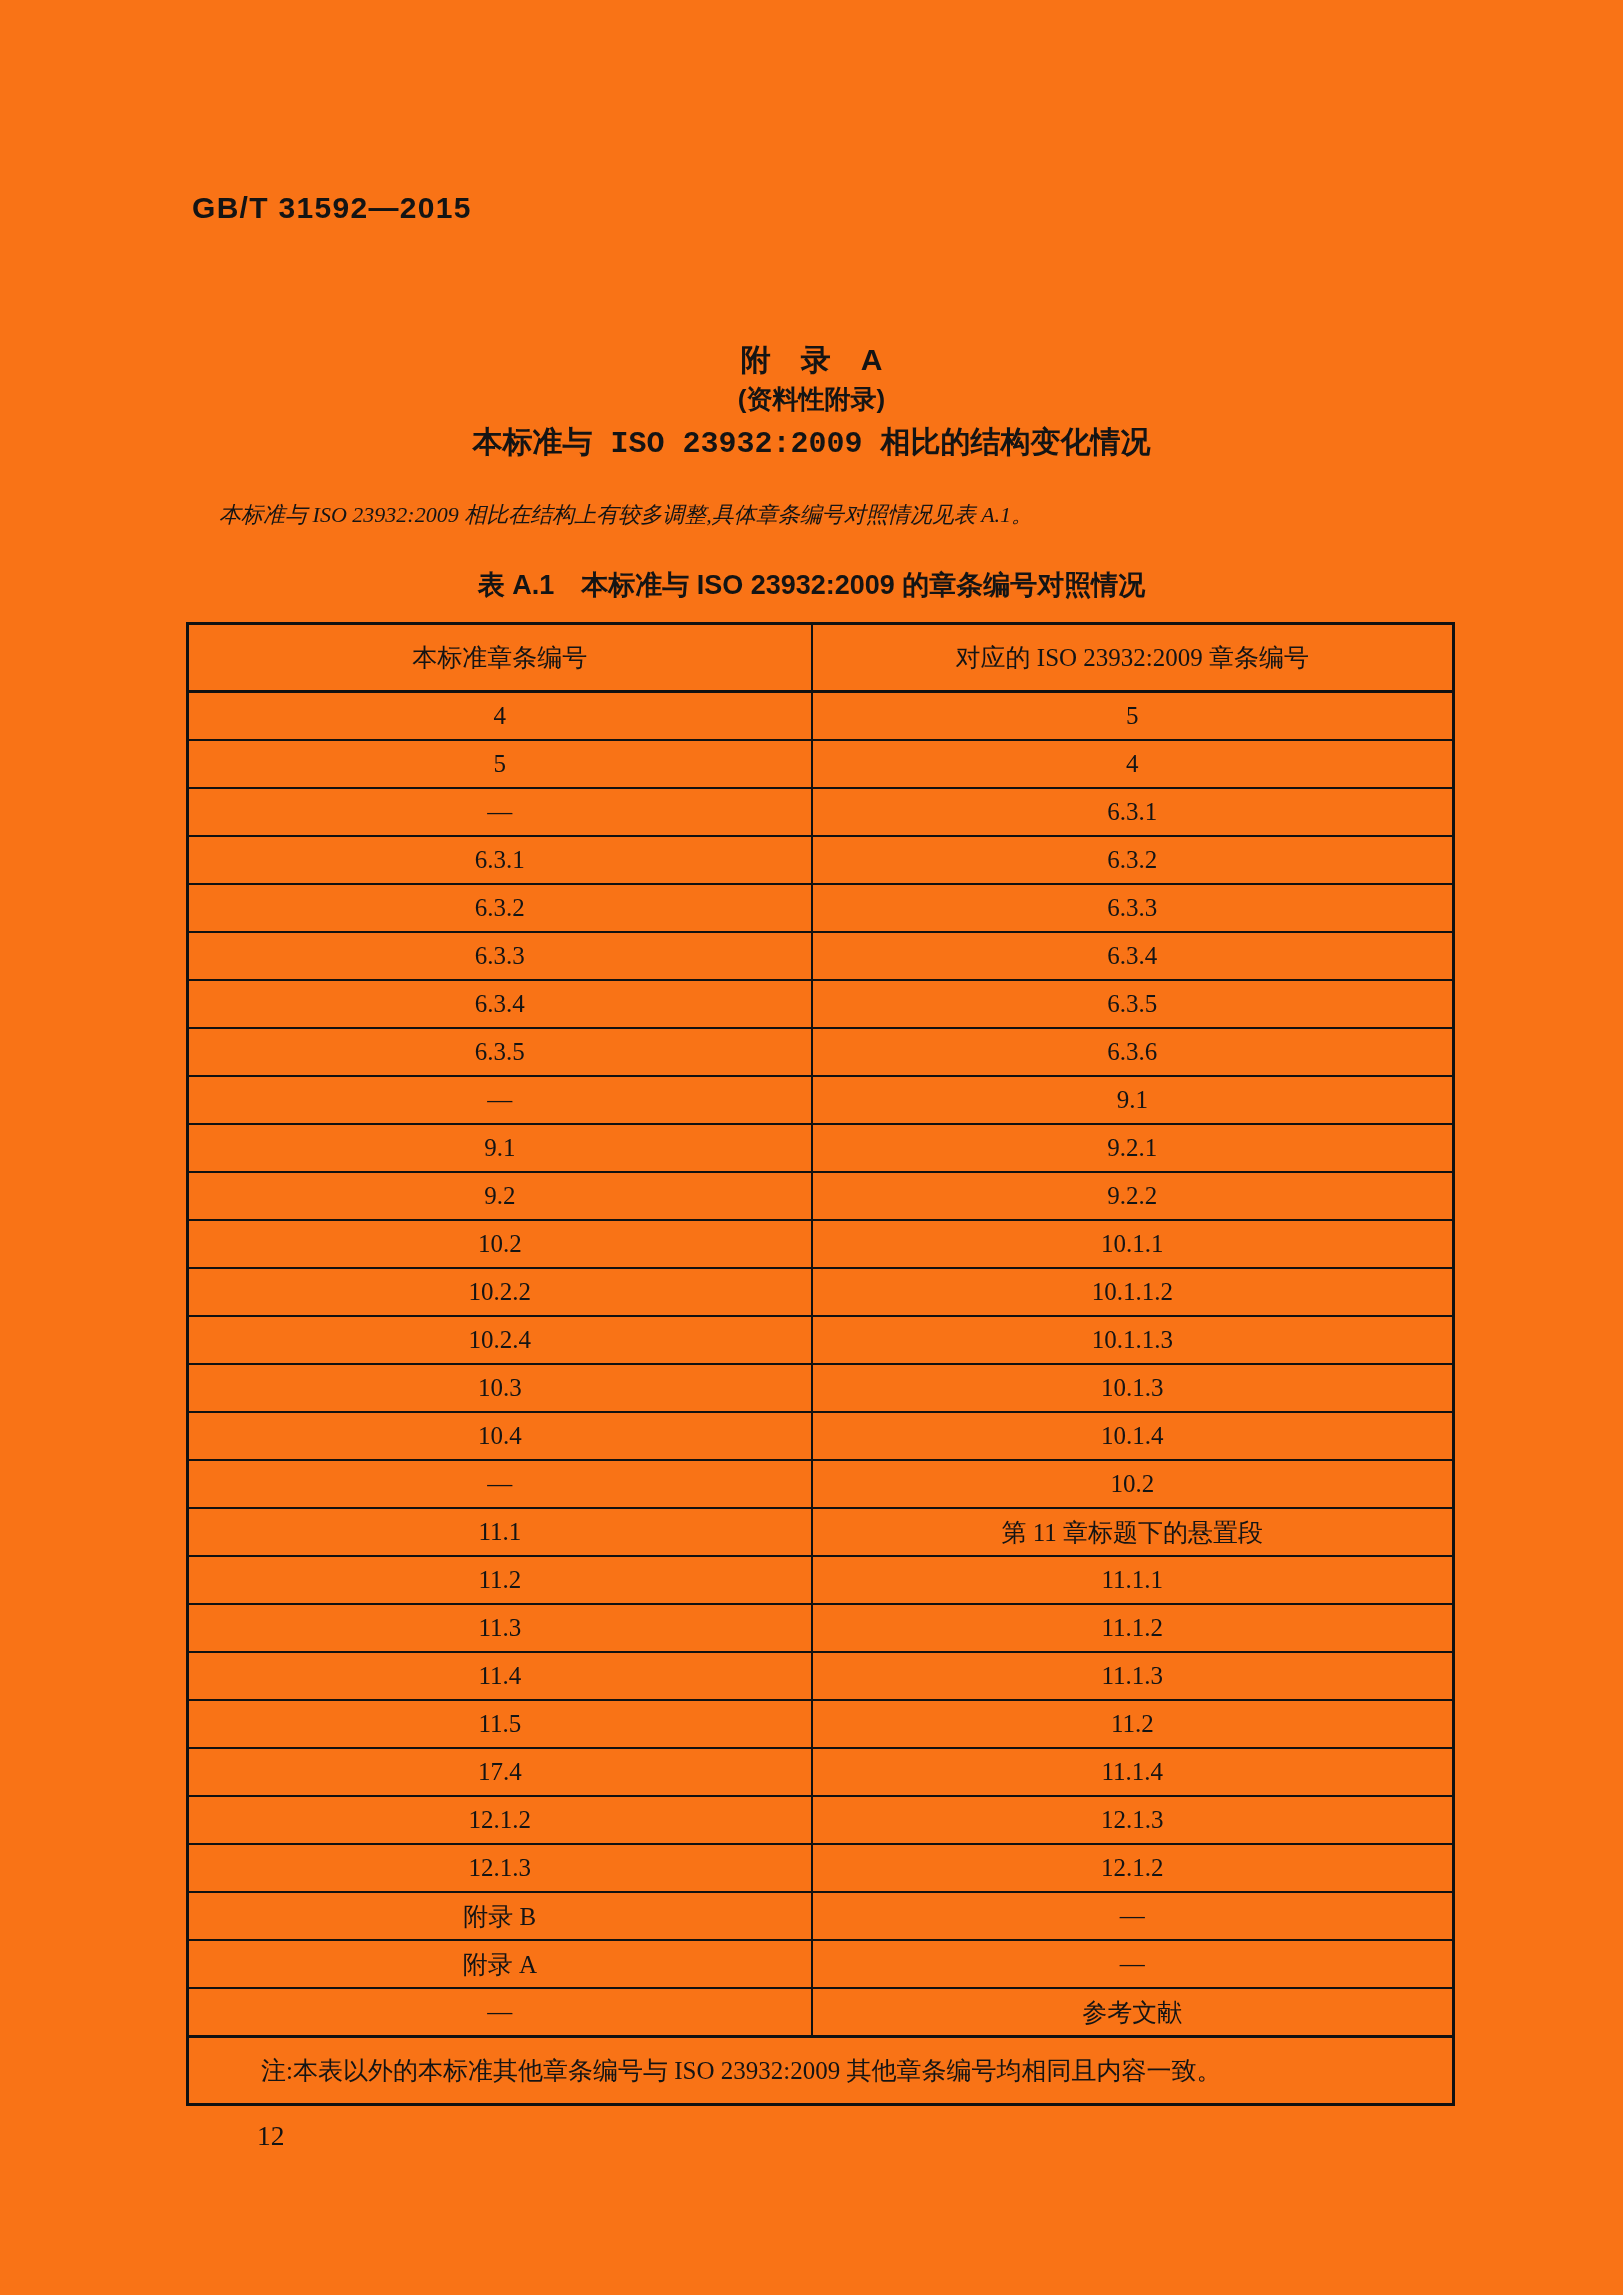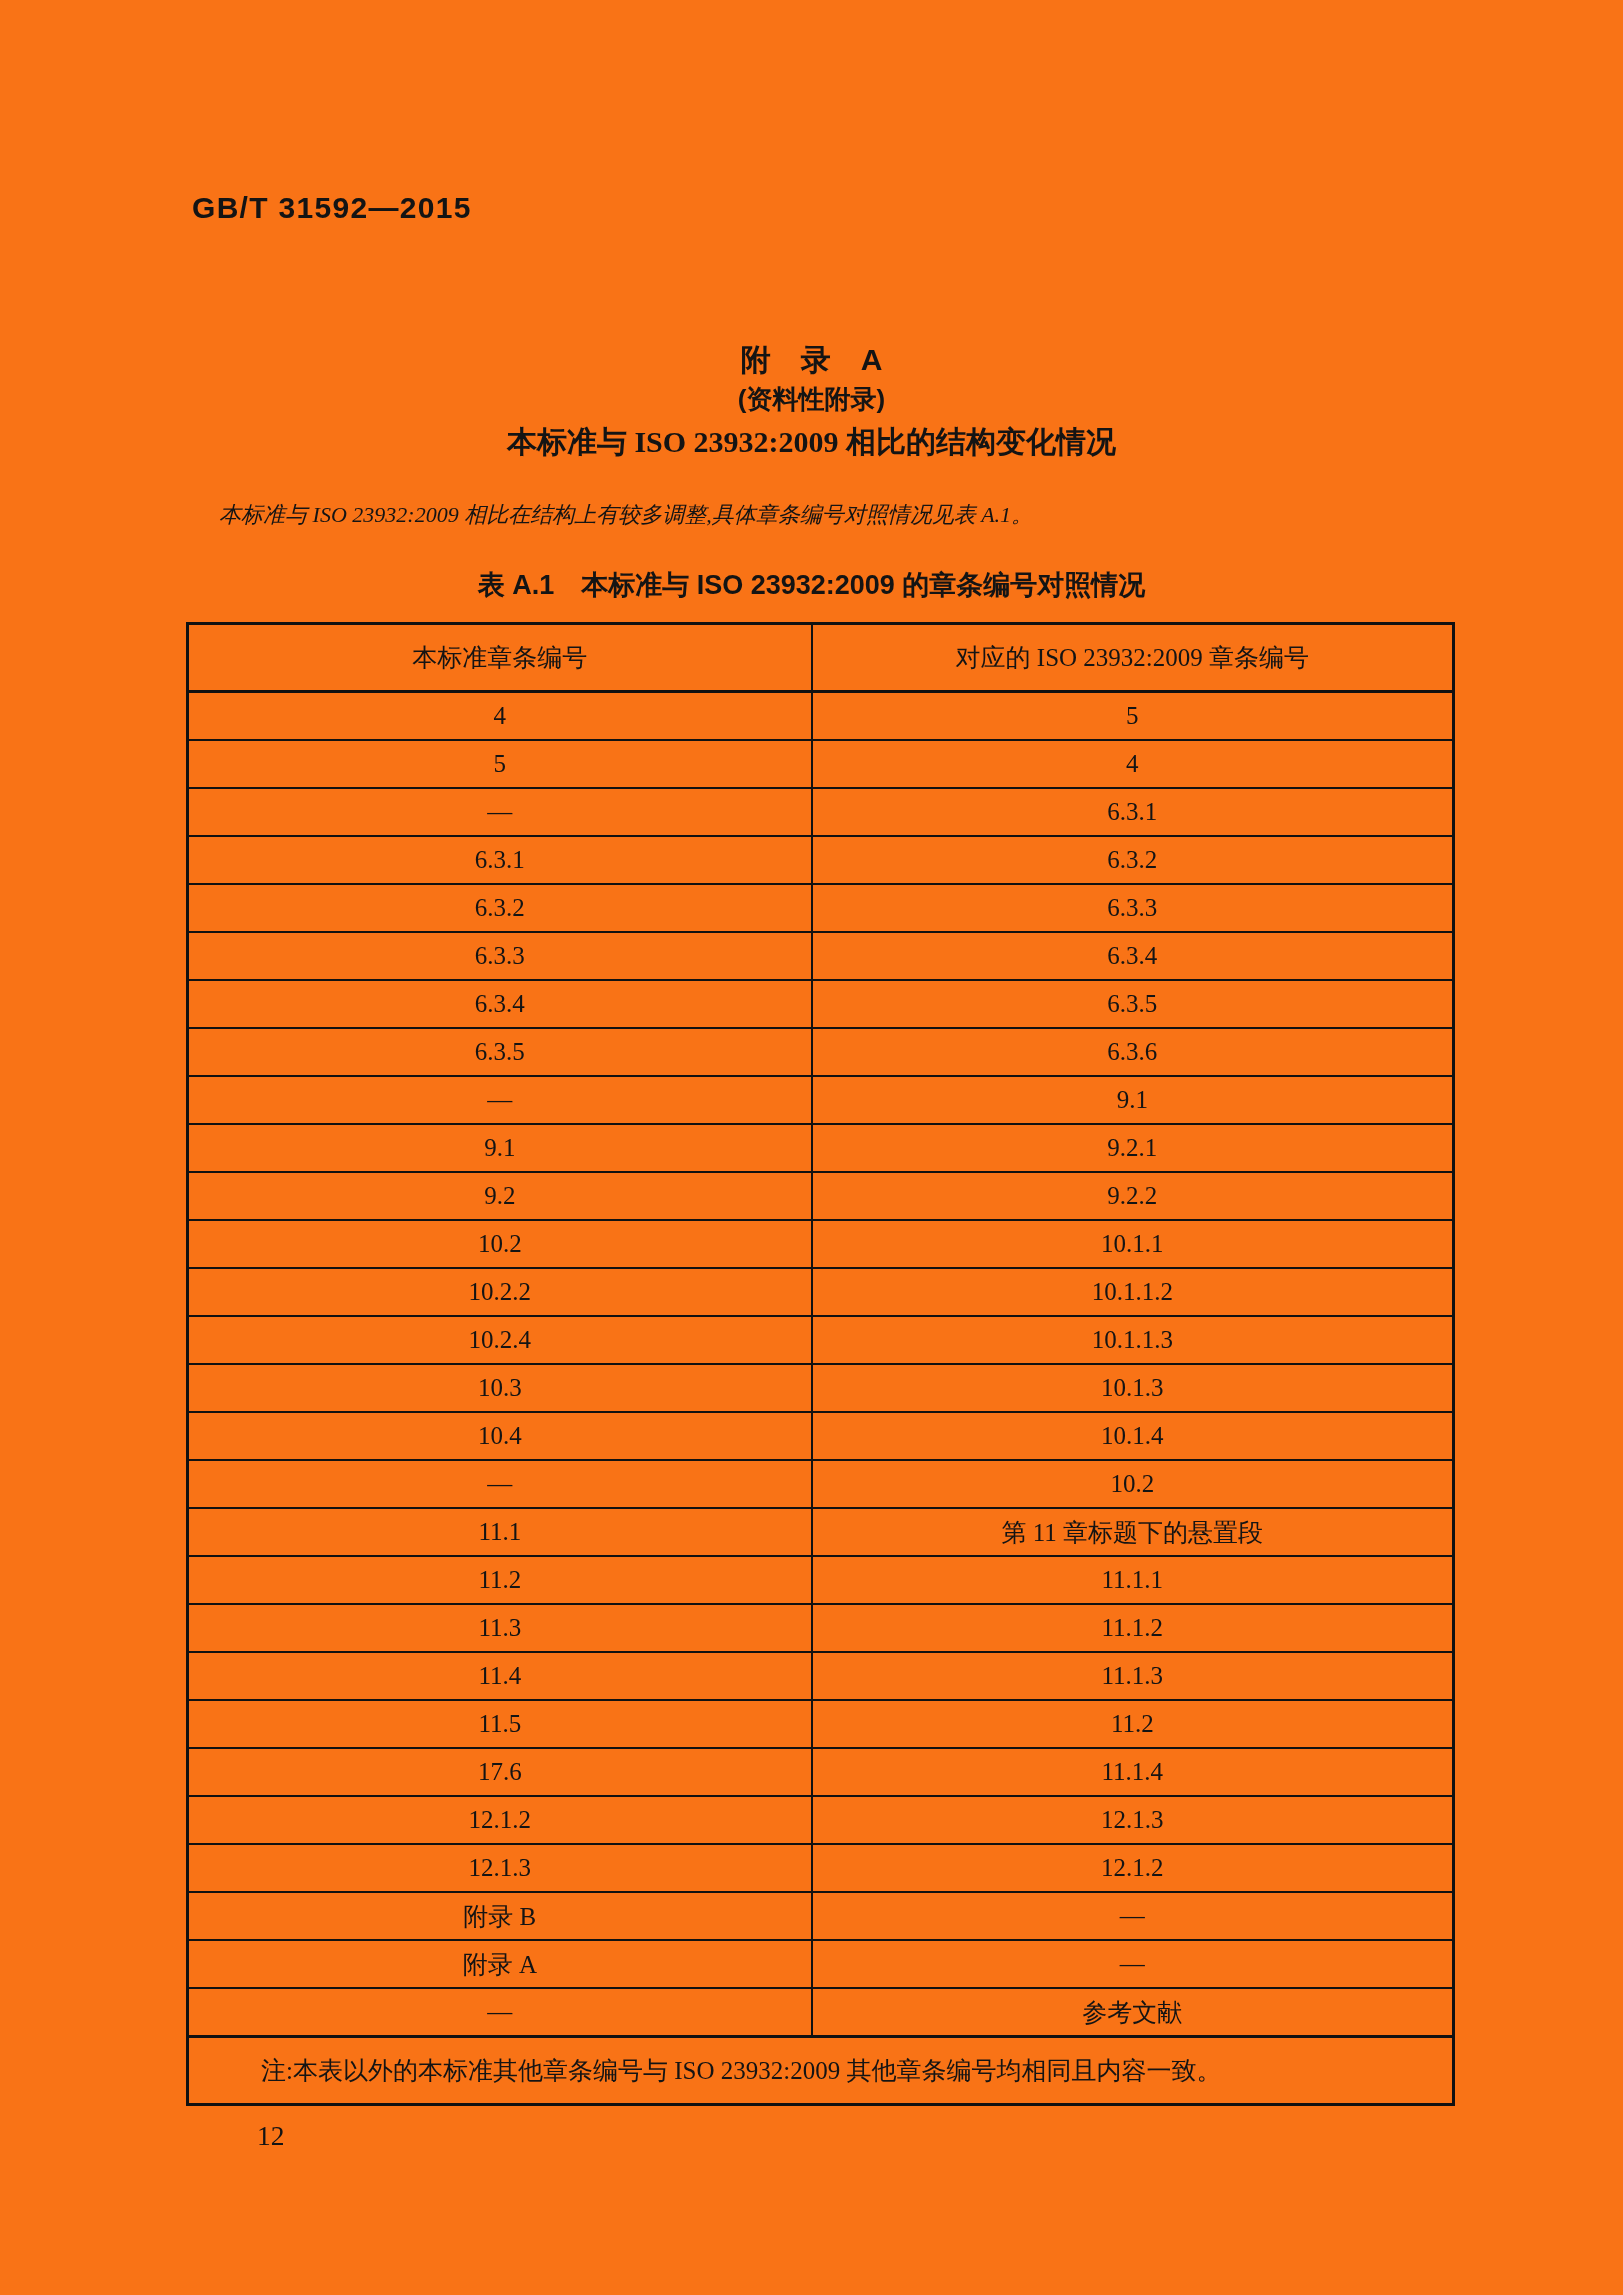--- a/index.html
+++ b/index.html
@@ -46,21 +46,21 @@
     font-weight: bold;
     font-size: 26px;
     white-space: pre;
   }
   .heading-3 {
     position: absolute;
     top: 422px;
     left: 0;
     width: 100%;
     text-align: center;
-    font-family: Liberation Serif, serif;
+    font-family: Liberation Mono, monospace;
     font-weight: bold;
     font-size: 30px;
     white-space: pre;
   }
 
   .intro {
     position: absolute;
     left: 185px;
     top: 494px;
     width: 1256px;
@@ -239,21 +239,21 @@
         </tr>
         <tr>
           <td>11.4</td>
           <td>11.1.3</td>
         </tr>
         <tr>
           <td>11.5</td>
           <td>11.2</td>
         </tr>
         <tr>
-          <td>17.6</td>
+          <td>17.4</td>
           <td>11.1.4</td>
         </tr>
         <tr>
           <td>12.1.2</td>
           <td>12.1.3</td>
         </tr>
         <tr>
           <td>12.1.3</td>
           <td>12.1.2</td>
         </tr>

